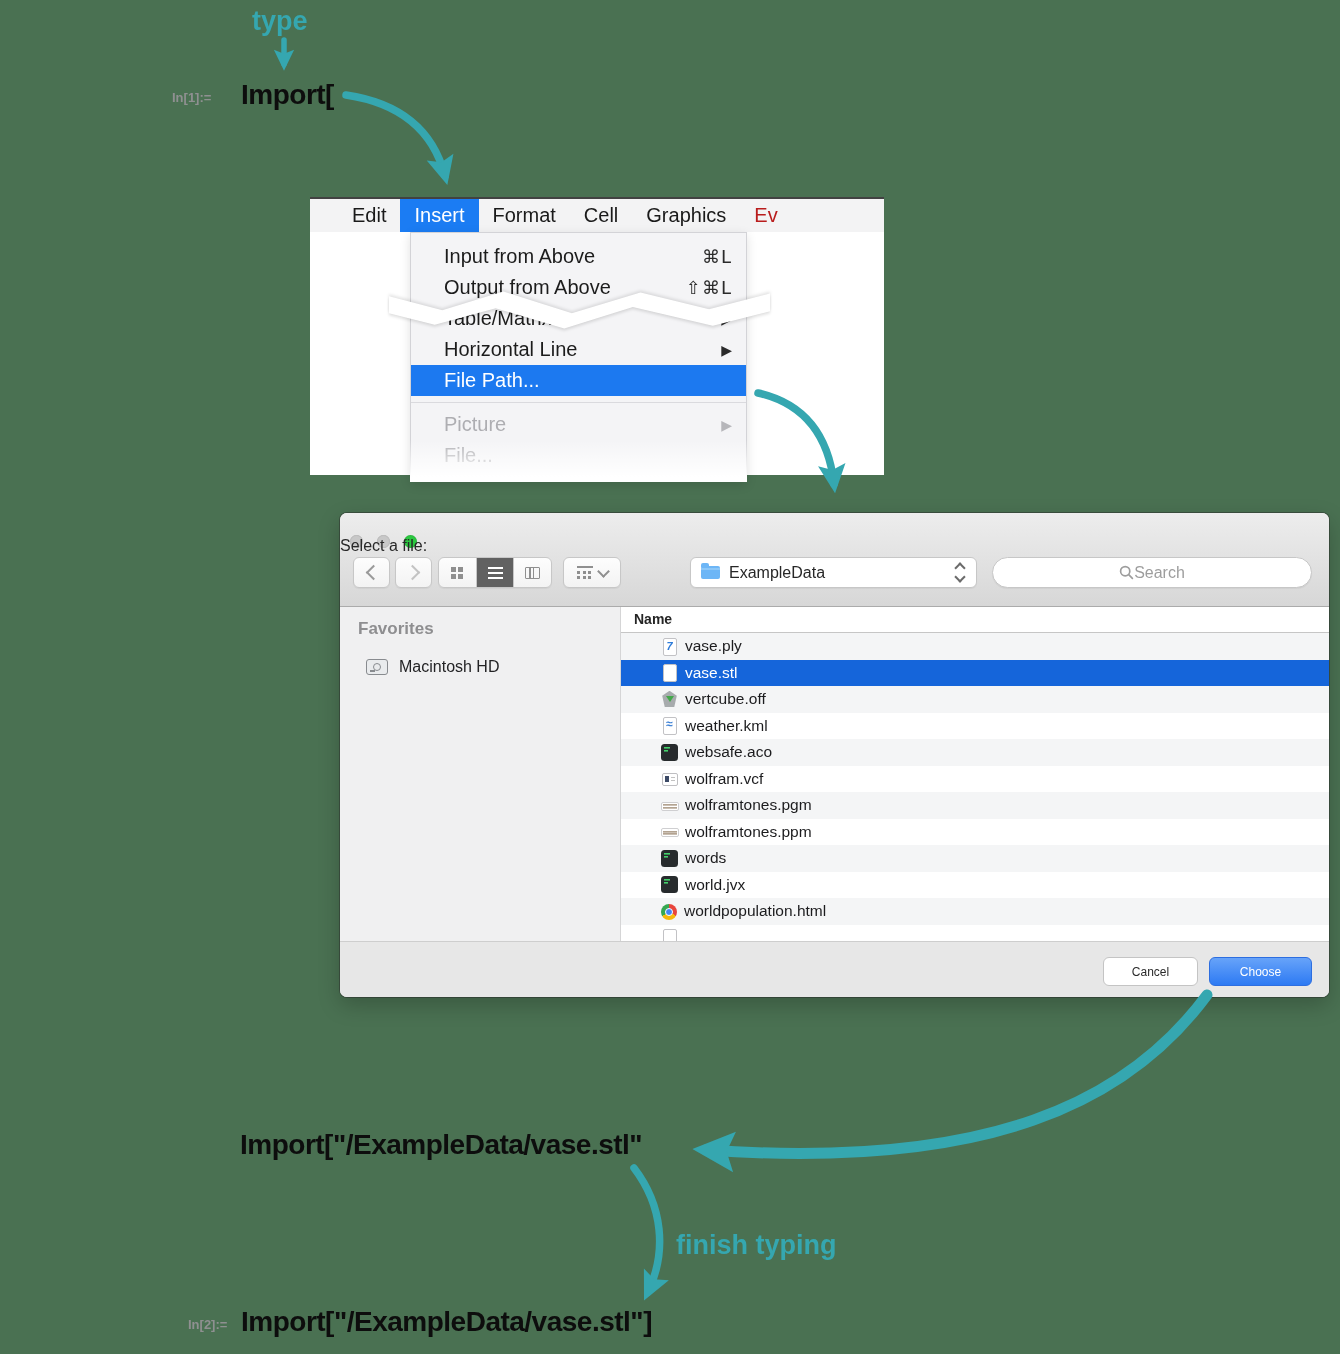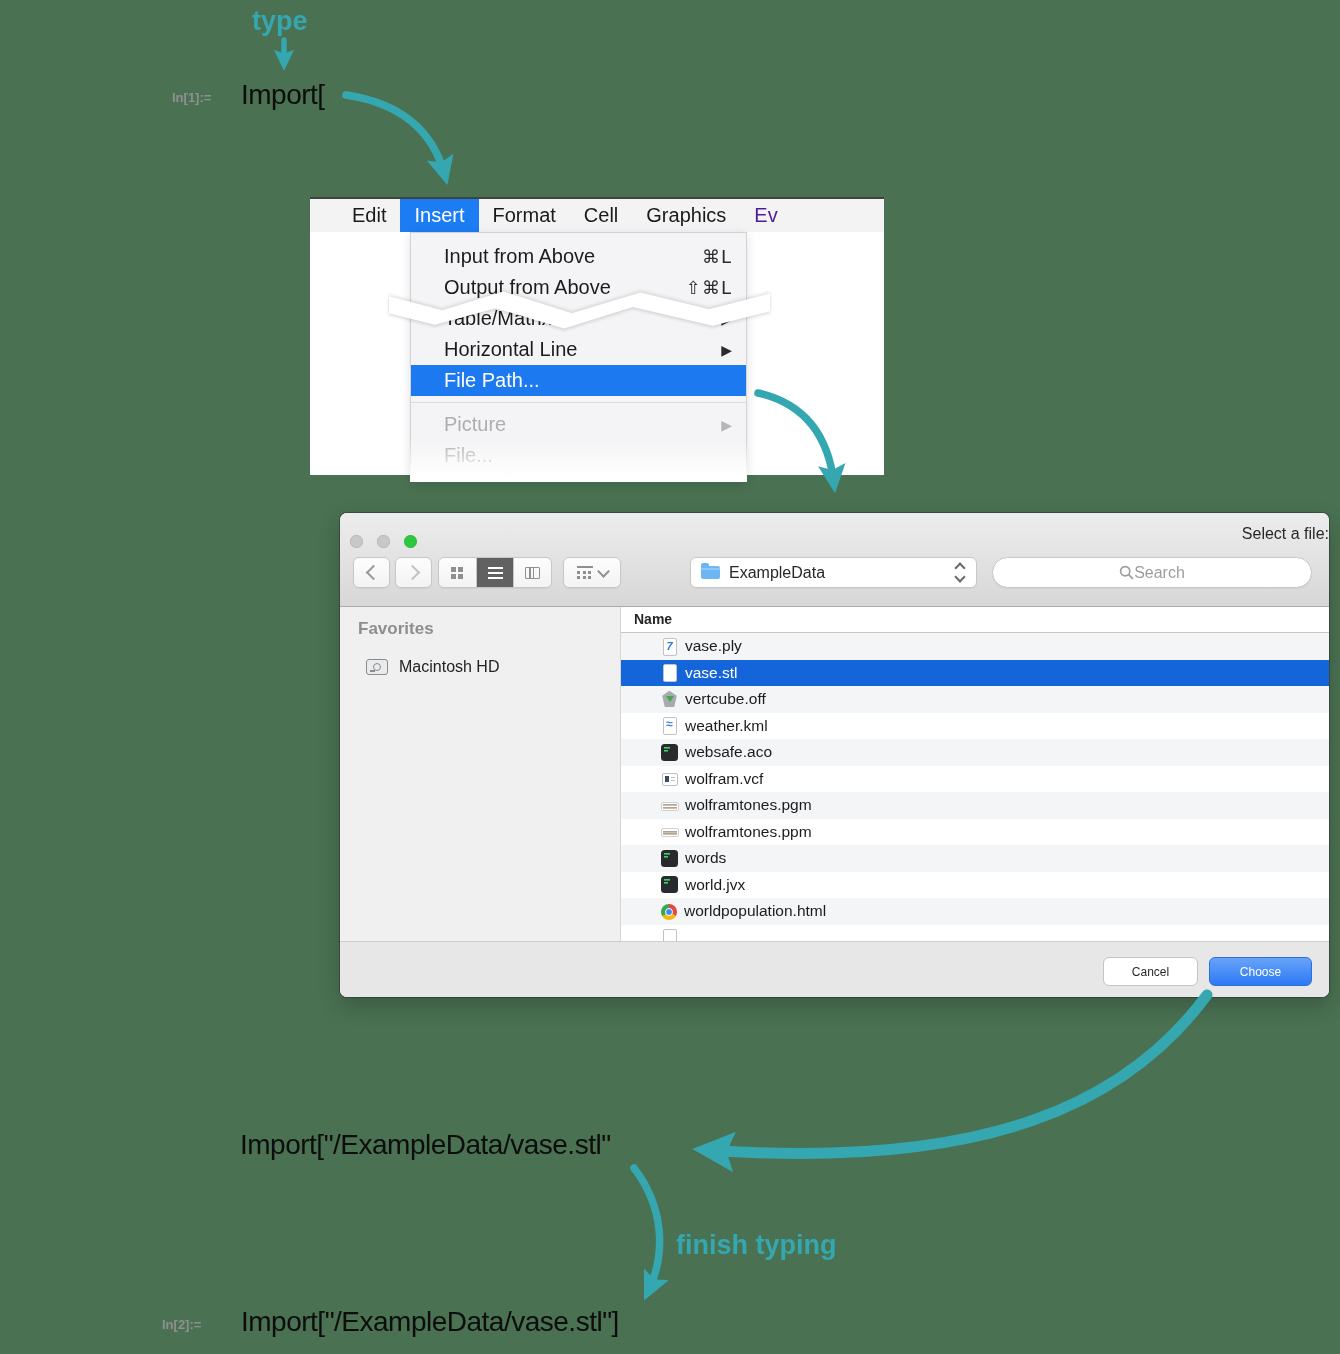--- a/index.html
+++ b/index.html
@@ -3,32 +3,32 @@
 <meta charset="utf-8">
 <style>
   html,body{margin:0;padding:0;}
   #canvas{position:relative;width:1340px;height:1354px;background:#4a7152;overflow:hidden;
           font-family:"Liberation Sans","DejaVu Sans",sans-serif;}
   .abs{position:absolute;}
 
   
   .teal-label{color:#35a7b0;font-weight:bold;font-size:27px;}
   .prompt{color:#8f9091;font-weight:bold;font-size:13px;}
-  .code{color:#0d0d0d;font-weight:normal;font-size:28px;letter-spacing:-0.5px;}
+  .code{color:#0d0d0d;font-weight:bold;font-size:28px;letter-spacing:-0.5px;}
 
   
   #arrows{position:absolute;left:0;top:0;z-index:60;pointer-events:none;}
 
   
   #menu-shot{left:310px;top:197px;width:574px;height:278px;background:#fff;}
   #menu-bar{position:absolute;left:0;top:0;width:100%;height:35px;background:#f3f3f4;
             border-top:2px solid #424242;display:flex;align-items:stretch;padding-left:28px;box-sizing:border-box;}
   .mb-item{font-size:20px;color:#1a1a1a;display:flex;align-items:center;padding:0 14px;}
   .mb-item.active{background:#1b7cf3;color:#fff;}
-  .mb-item.dim{color:#4c1d95;}
+  .mb-item.dim{color:#b91c1c;}
   #dropdown{position:absolute;left:100px;top:35px;width:335px;height:240px;background:#f4f4f6;
             border:1px solid #d3d3d7;box-shadow:0 3px 10px rgba(0,0,0,.12);padding-top:8px;box-sizing:content-box;}
   .mi{height:31px;display:flex;align-items:center;padding:0 14px 0 33px;font-size:20px;color:#1c1c1c;}
   .mi .sp{flex:1;}
   .mi .short{font-family:"DejaVu Sans",sans-serif;font-size:18px;color:#2a2a2a;letter-spacing:1px;}
   .mi .sub{font-size:14px;color:#2a2a2a;}
   .mi.hl{background:#1c79f0;color:#fff;}
   .mi.dis{color:#aeaeb2;}
   .mi.dis .sub{color:#b6b6ba;}
   .mi-sep{height:1px;background:#dadade;margin:6px 0;}
@@ -40,21 +40,21 @@
           clip-path:polygon(0 35%,14% 62%,30% 26%,48% 68%,66% 28%,84% 60%,100% 30%,100% 64%,85% 92%,64% 56%,46% 97%,28% 58%,12% 90%,0 68%);}
 
   
   #dialog{left:340px;top:513px;width:989px;height:484px;background:#fff;border-radius:7px;
           box-shadow:0 0 0 1px rgba(40,40,40,.45),0 8px 22px rgba(0,0,0,.22);overflow:hidden;}
   #dlg-header{position:absolute;left:0;top:0;width:100%;height:94px;
               background:linear-gradient(#ededed,#d7d7d7);border-bottom:1px solid #ababab;box-sizing:border-box;}
   .light{position:absolute;top:22px;width:13px;height:13px;border-radius:50%;background:#c8c8c8;
          box-shadow:inset 0 0 1px rgba(0,0,0,.35);}
   .light.green{background:#2bc840;}
-  #dlg-title{position:absolute;left:0;right:0;top:12px;text-align:right;font-size:16px;color:#282828;}
+  #dlg-title{position:absolute;left:0;right:0;top:24px;text-align:left;font-size:16px;color:#282828;}
   .tbtn{position:absolute;top:44px;height:31px;background:linear-gradient(#fdfdfd,#f3f3f3);
         border:1px solid #c7c7c7;border-radius:6px;box-sizing:border-box;
         display:flex;align-items:center;justify-content:center;box-shadow:0 1px 1px rgba(0,0,0,.05);}
   .chev{width:9px;height:9px;border-left:2.5px solid #9a9a9a;border-bottom:2.5px solid #9a9a9a;}
   .chev.back{transform:rotate(45deg);margin-left:3px;}
   .chev.fwd{transform:rotate(225deg);margin-right:3px;border-color:#c3c3c3;}
   #seg-view{left:98px;width:114px;padding:0;overflow:hidden;display:flex;align-items:stretch;}
   .seg{flex:1;display:flex;align-items:center;justify-content:center;border-right:1px solid #c7c7c7;}
   .seg:last-child{border-right:none;}
   .seg.on{background:#616161;}
@@ -352,21 +352,21 @@
     <div id="dlg-footer">
       <div class="dlg-btn" id="btn-cancel">Cancel</div>
       <div class="dlg-btn" id="btn-choose">Choose</div>
     </div>
   </div>
 
   <div class="abs code" style="left:240px;top:1129px;">Import["/ExampleData/vase.stl"</div>
 
   <div class="abs teal-label" style="left:676px;top:1230px;">finish typing</div>
 
-  <div class="abs prompt" style="left:162px;top:1317px;">In[2]:=</div>
+  <div class="abs prompt" style="left:188px;top:1317px;">In[2]:=</div>
   <div class="abs code" style="left:241px;top:1306px;">Import["/ExampleData/vase.stl"]</div>
 
   <svg id="arrows" width="1340" height="1354" viewBox="0 0 1340 1354">
     <defs>
       <marker id="ah" viewBox="0 0 10 10" refX="6.5" refY="5" markerWidth="4.2" markerHeight="4" orient="auto-start-reverse">
         <path d="M0,0.4 L9.6,5 L0,9.6 L1.8,5 z" fill="#35a7b0"></path>
       </marker>
     </defs>
     <g stroke="#35a7b0" fill="none" stroke-linecap="round">
       <path d="M284,40 L284,64" stroke-width="5.5" marker-end="url(#ah)"></path>

